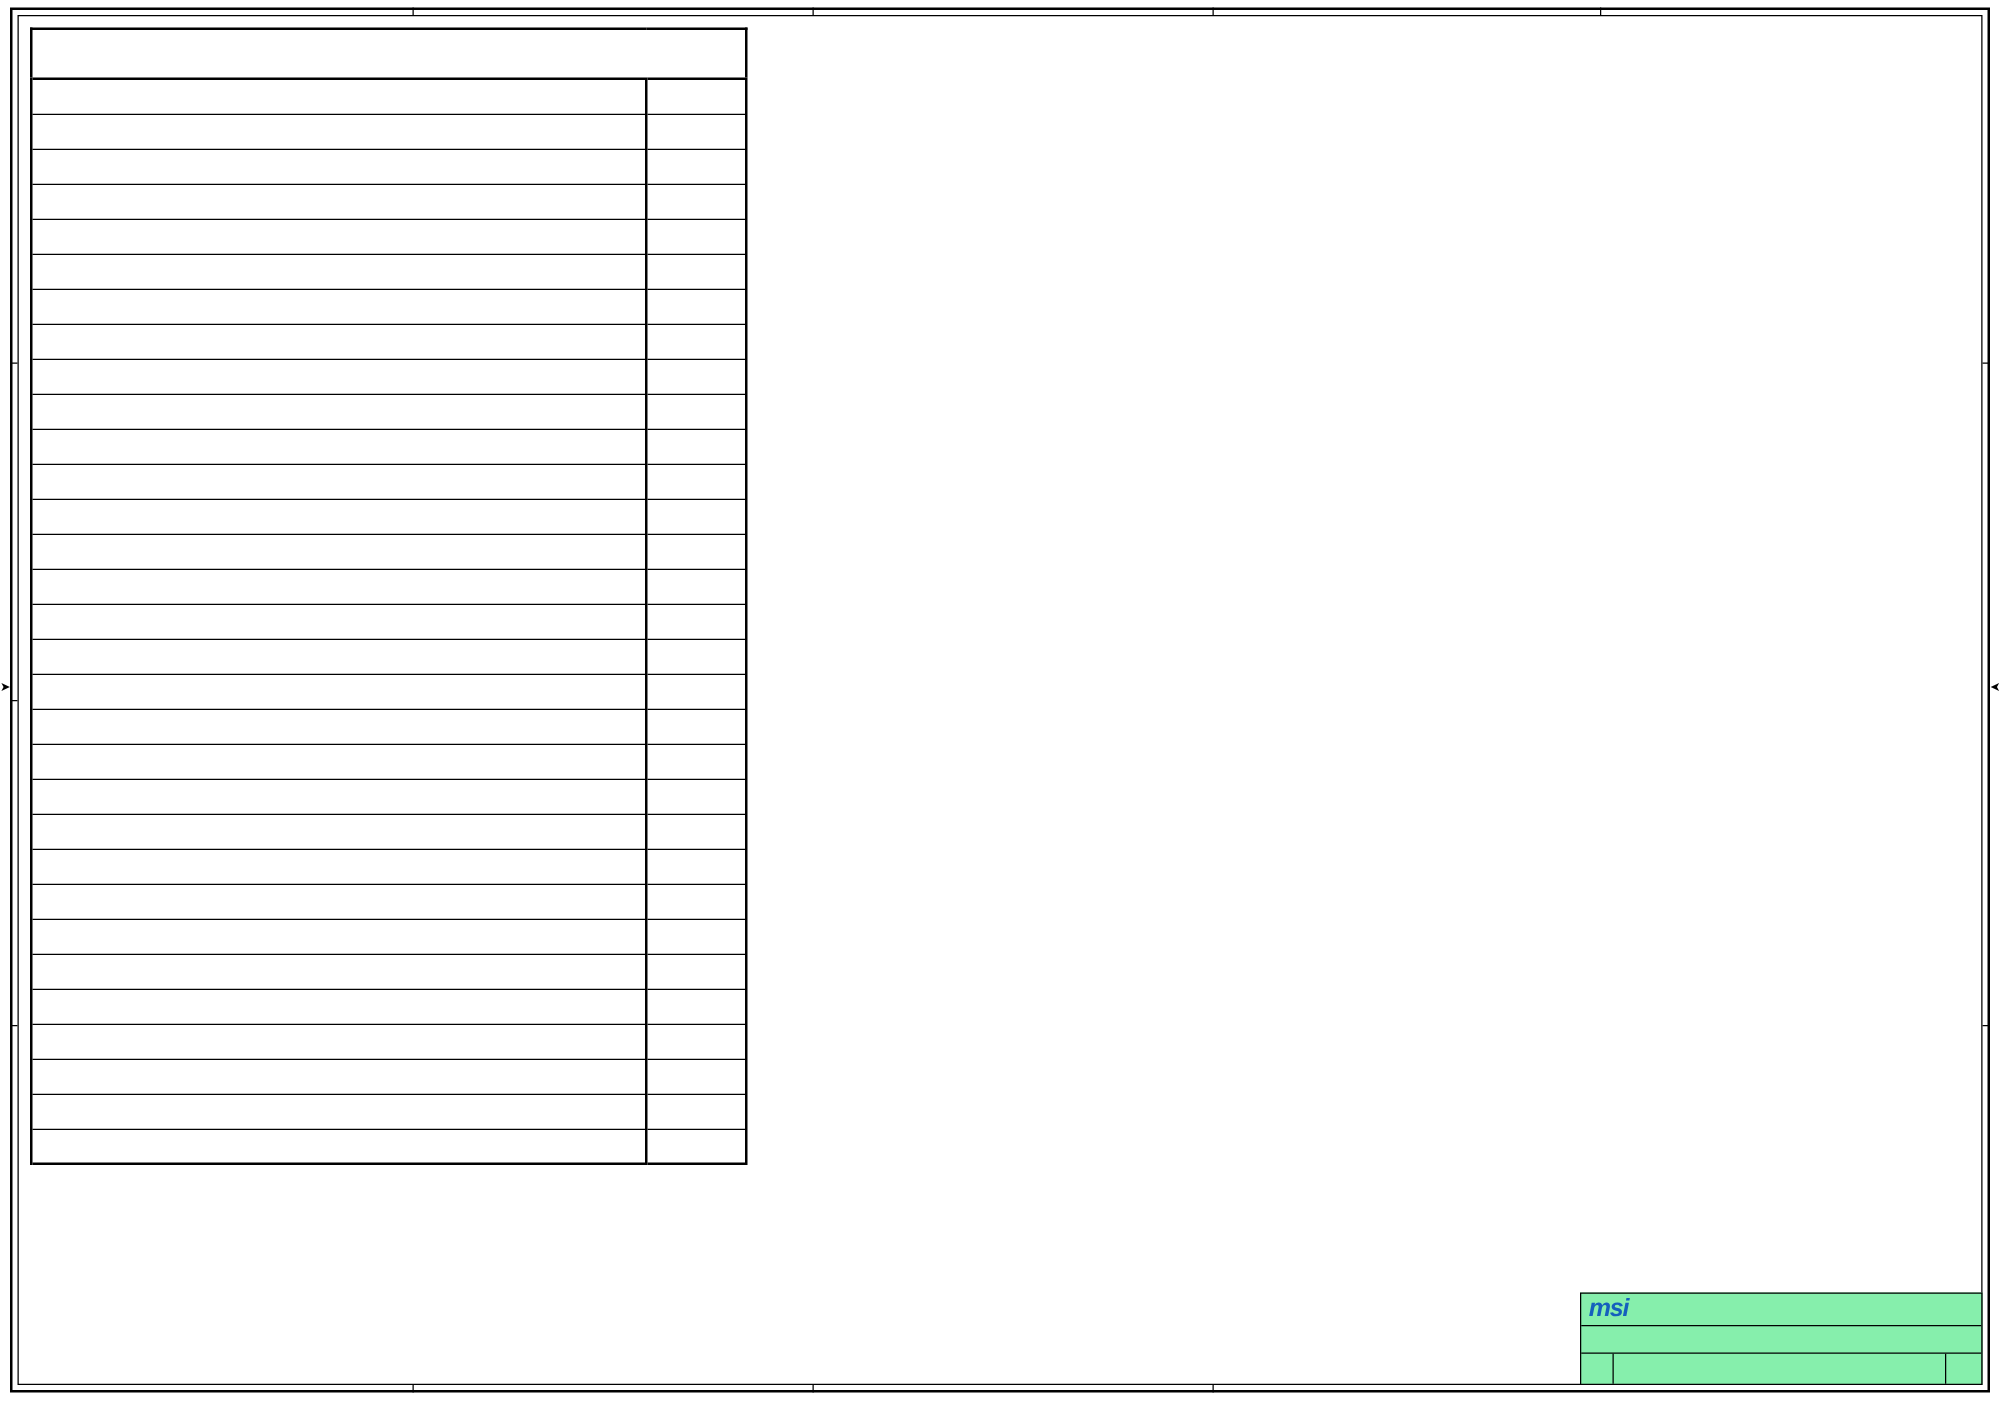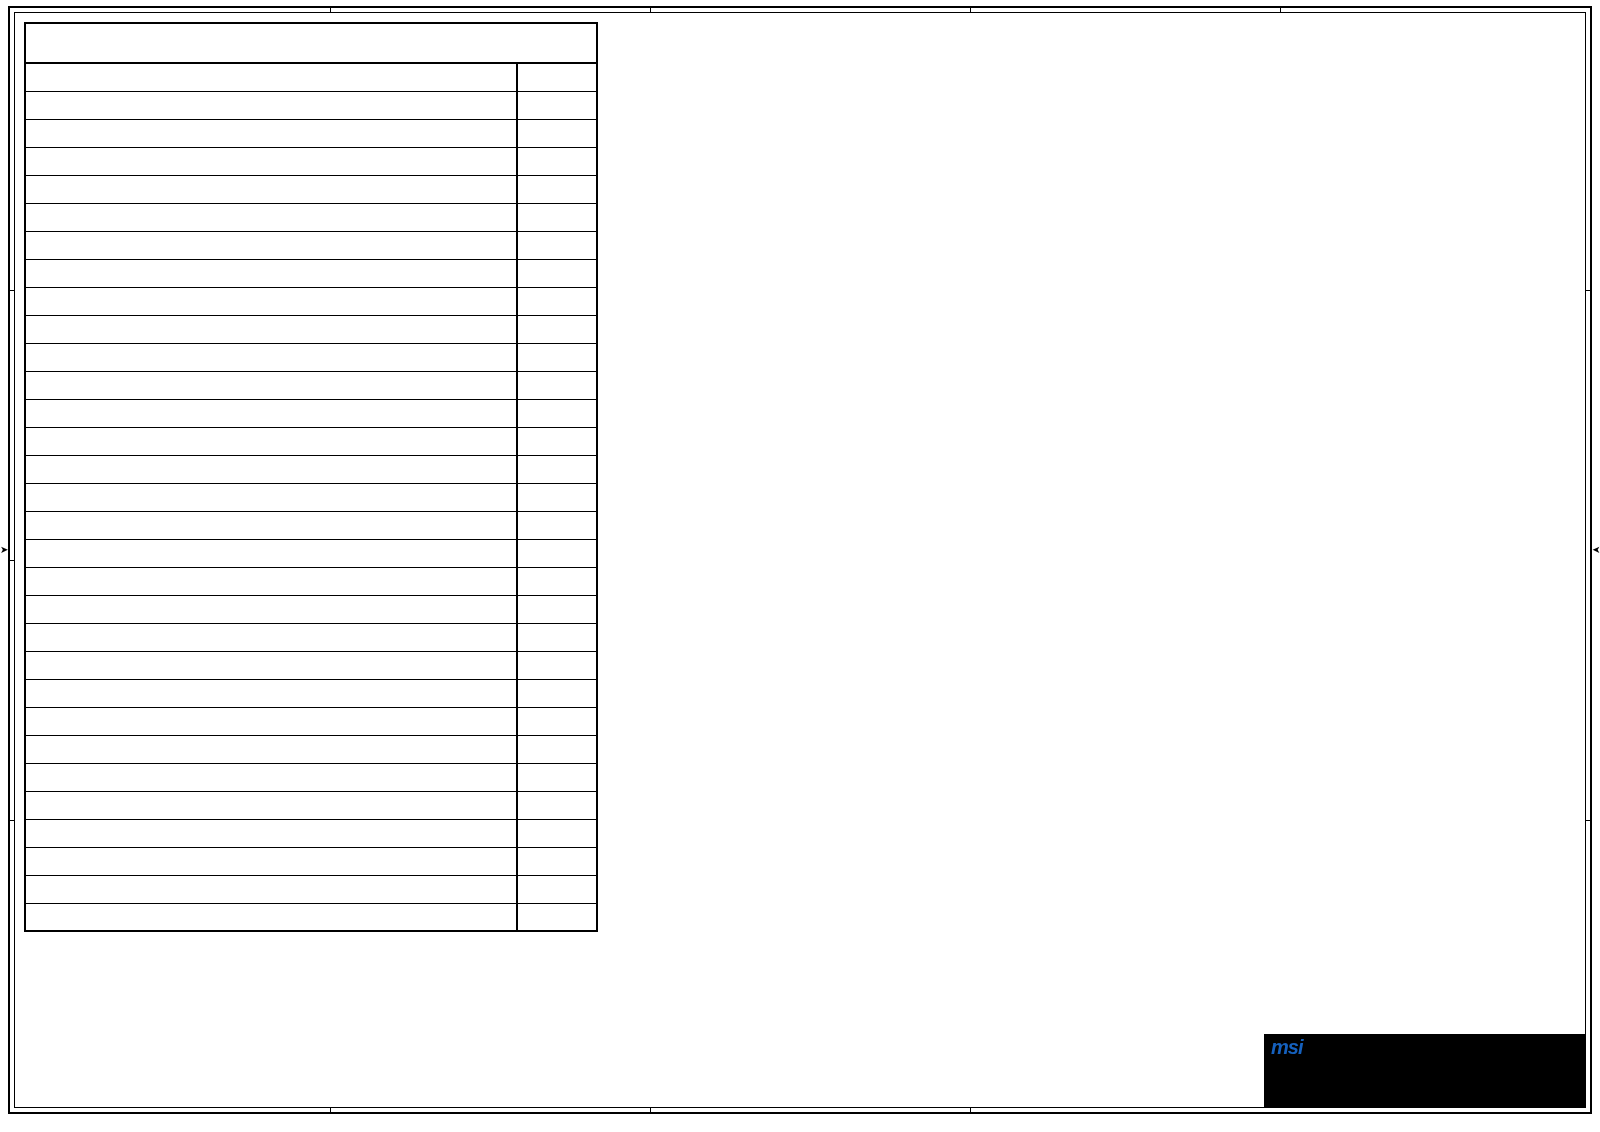--- a/index.html
+++ b/index.html
@@ -97,21 +97,21 @@
   .index-row td.page {
     width: 80px;
   }
   
   .title-block {
     position: absolute;
     right: 14px;
     bottom: 24px;
     width: 322px;
     border: 1.5px solid #000;
-    background: #000000;
+    background: #86efac;
   }
   .tb-logo-row {
     height: 26px;
     border-bottom: 1px solid #000;
     display: flex;
     align-items: center;
     padding-left: 6px;
   }
   .tb-logo {
     font-style: italic;

